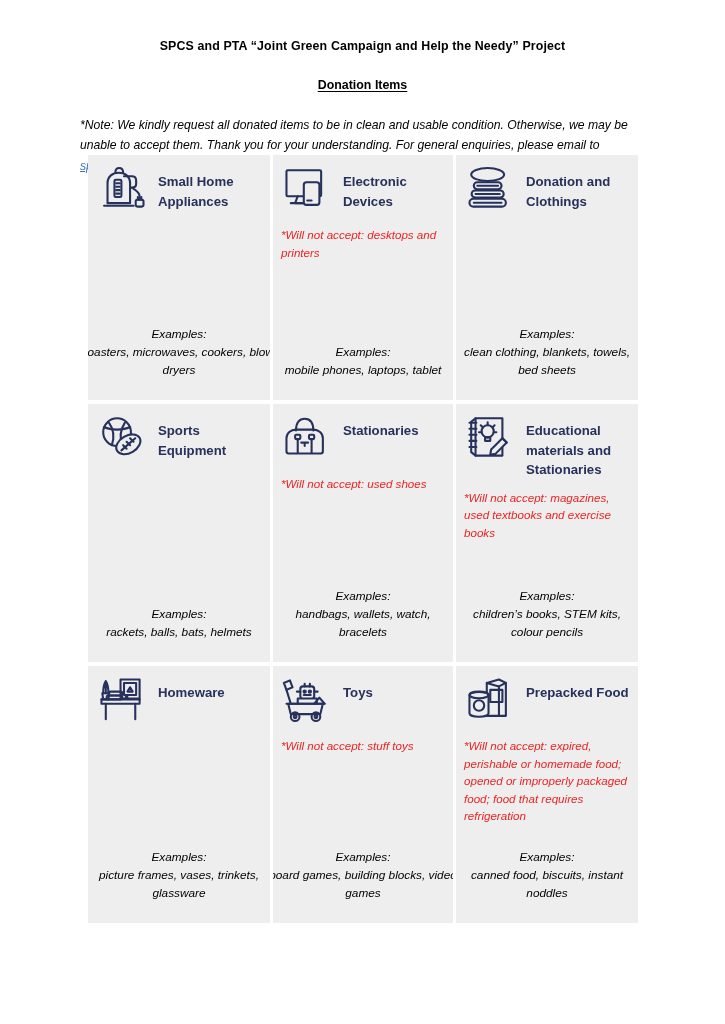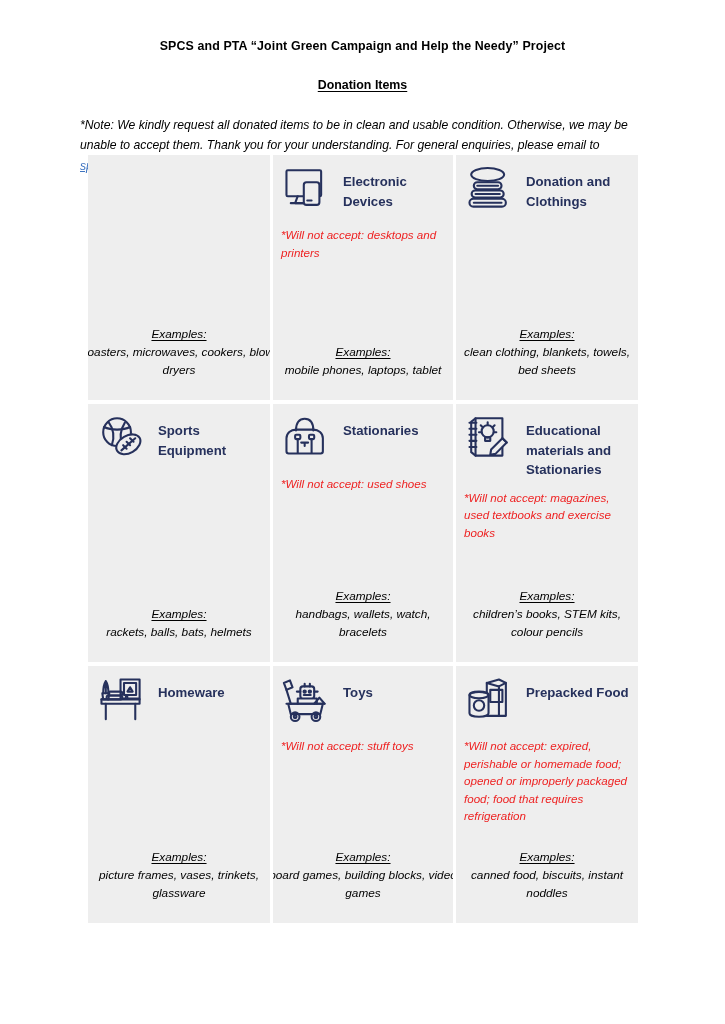--- a/index.html
+++ b/index.html
@@ -122,21 +122,20 @@
     left: 8px;
     right: 8px;
     bottom: 20px;
     text-align: center;
     font-size: 11.8px;
     font-style: italic;
     line-height: 1.52;
     color: #000;
   }
   .examples-label {
-    text-decoration: underline;
     text-underline-offset: 2px;
     display: inline;
   }
   .examples-body {
     display: block;
     white-space: nowrap;
   }
   .examples-body.wrap {
     white-space: normal;
   }
@@ -158,20 +157,36 @@
   <div class="doc-header">
     <div class="title-line-1">SPCS and PTA “Joint Green Campaign and Help the Needy” Project</div>
     <div class="title-line-2">Donation Items</div>
   </div>
 
   <div class="note"><span>*Note: We kindly request all donated items to be in clean and usable condition. Otherwise, we may be unable to accept them. Thank you for your understanding. For general enquiries, please email to </span><a class="email" href="#">spcspta@gmail.com</a><span>.</span></div>
 
   <div class="grid">
 
     <div class="cell">
+      <div class="cell-head">
+        <span class="cell-icon">
+          <svg viewBox="0 0 64 60" fill="none" stroke="currentColor" stroke-width="2.4" stroke-linejoin="round" stroke-linecap="round">
+            <path d="M13 21 C13 13 19 9 26 9 C33 9 39 13 39 21 L39 44 L13 44 Z"></path>
+            <path d="M22 9 C22 5 24 3.5 26.5 3.5 C29 3.5 31 5 31 9"></path>
+            <path d="M32 13 L41 13 C44 13 46 15 46 18 L46 22 C46 25 44 26 41.5 26"></path>
+            <rect x="21" y="17" width="8" height="20" rx="1.5"></rect>
+            <path d="M23 21 h4 M23 25 h4 M23 29 h4 M23 33 h4"></path>
+            <path d="M9 47 h34"></path>
+            <path d="M41 26 C46 29 50 32 50 36 L50 40"></path>
+            <rect x="45.5" y="40" width="9" height="8" rx="2"></rect>
+            <path d="M48 40 v-3 M52 40 v-3"></path>
+          </svg>
+        </span>
+        <span class="cell-title">Small Home Appliances</span>
+      </div>
       <div class="examples">
         <span class="examples-label">Examples:</span>
         <span class="examples-body wrap overflow">toasters, microwaves, cookers, blow dryers</span>
       </div>
     </div>
 
     <div class="cell">
       <div class="cell-head">
         <span class="cell-icon">
           <svg viewBox="0 0 64 60" fill="none" stroke="currentColor" stroke-width="2.4" stroke-linejoin="round" stroke-linecap="round">

